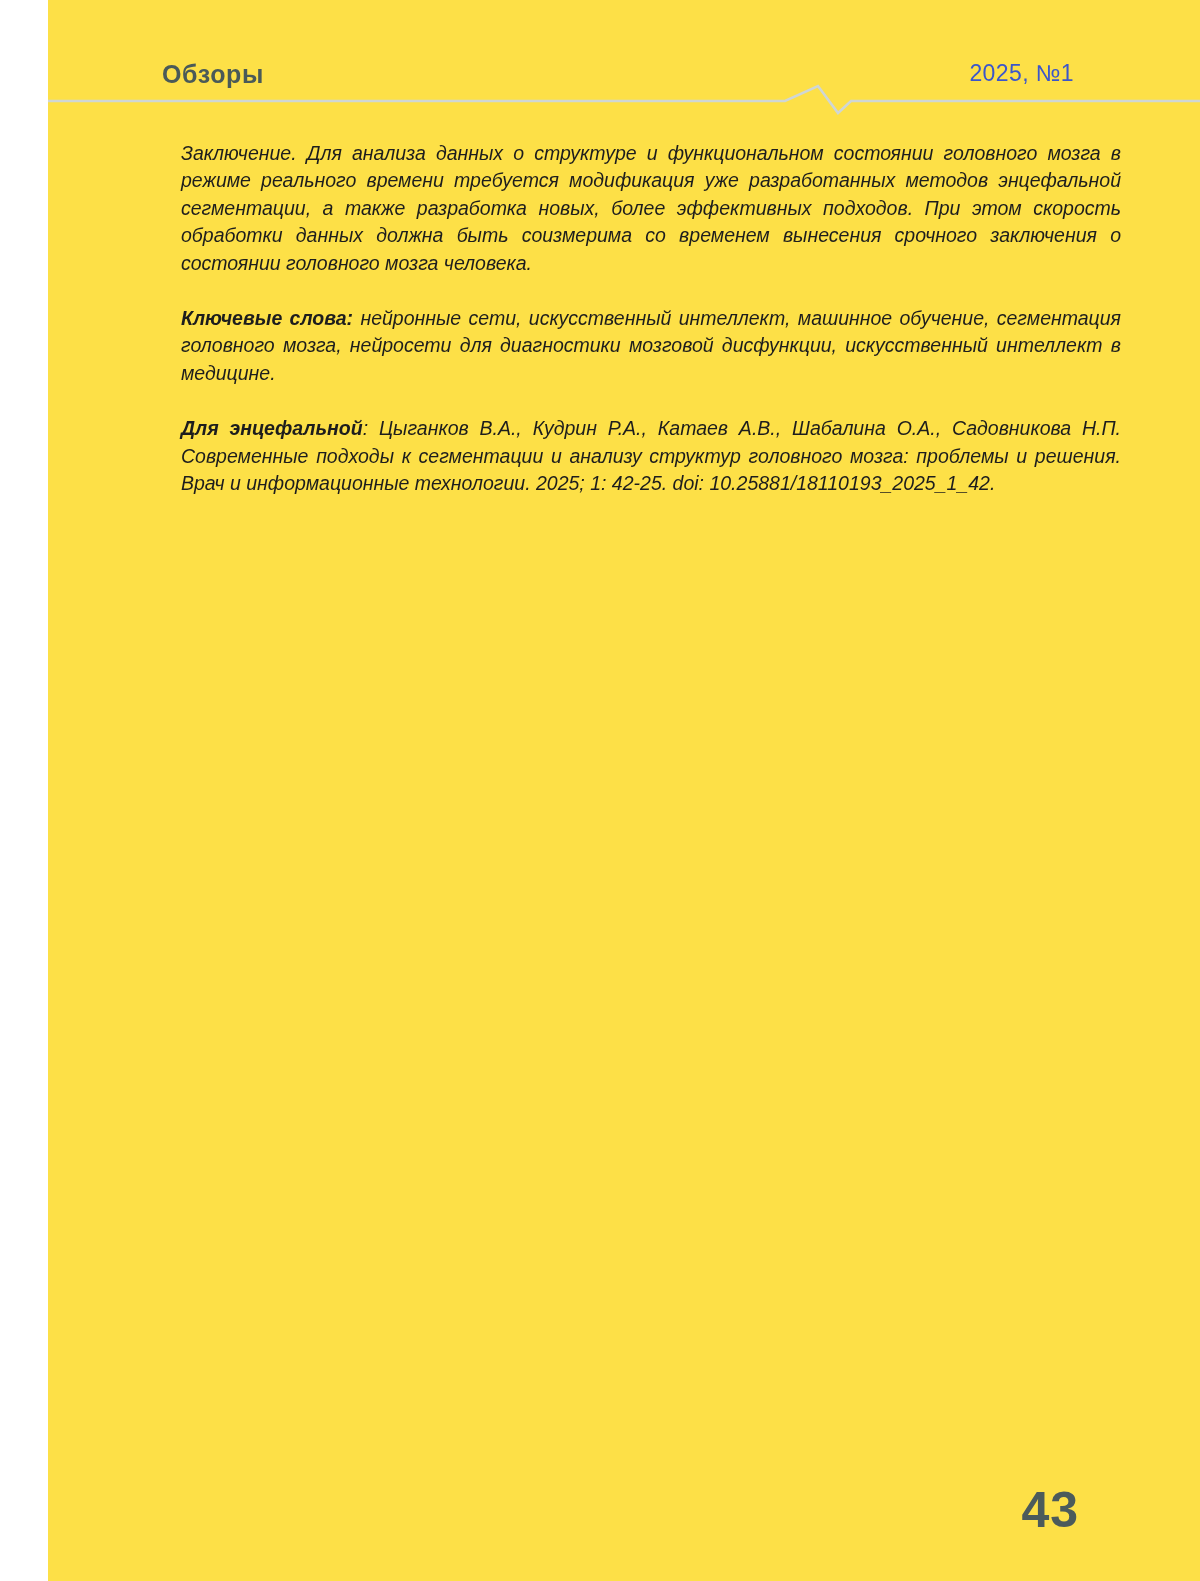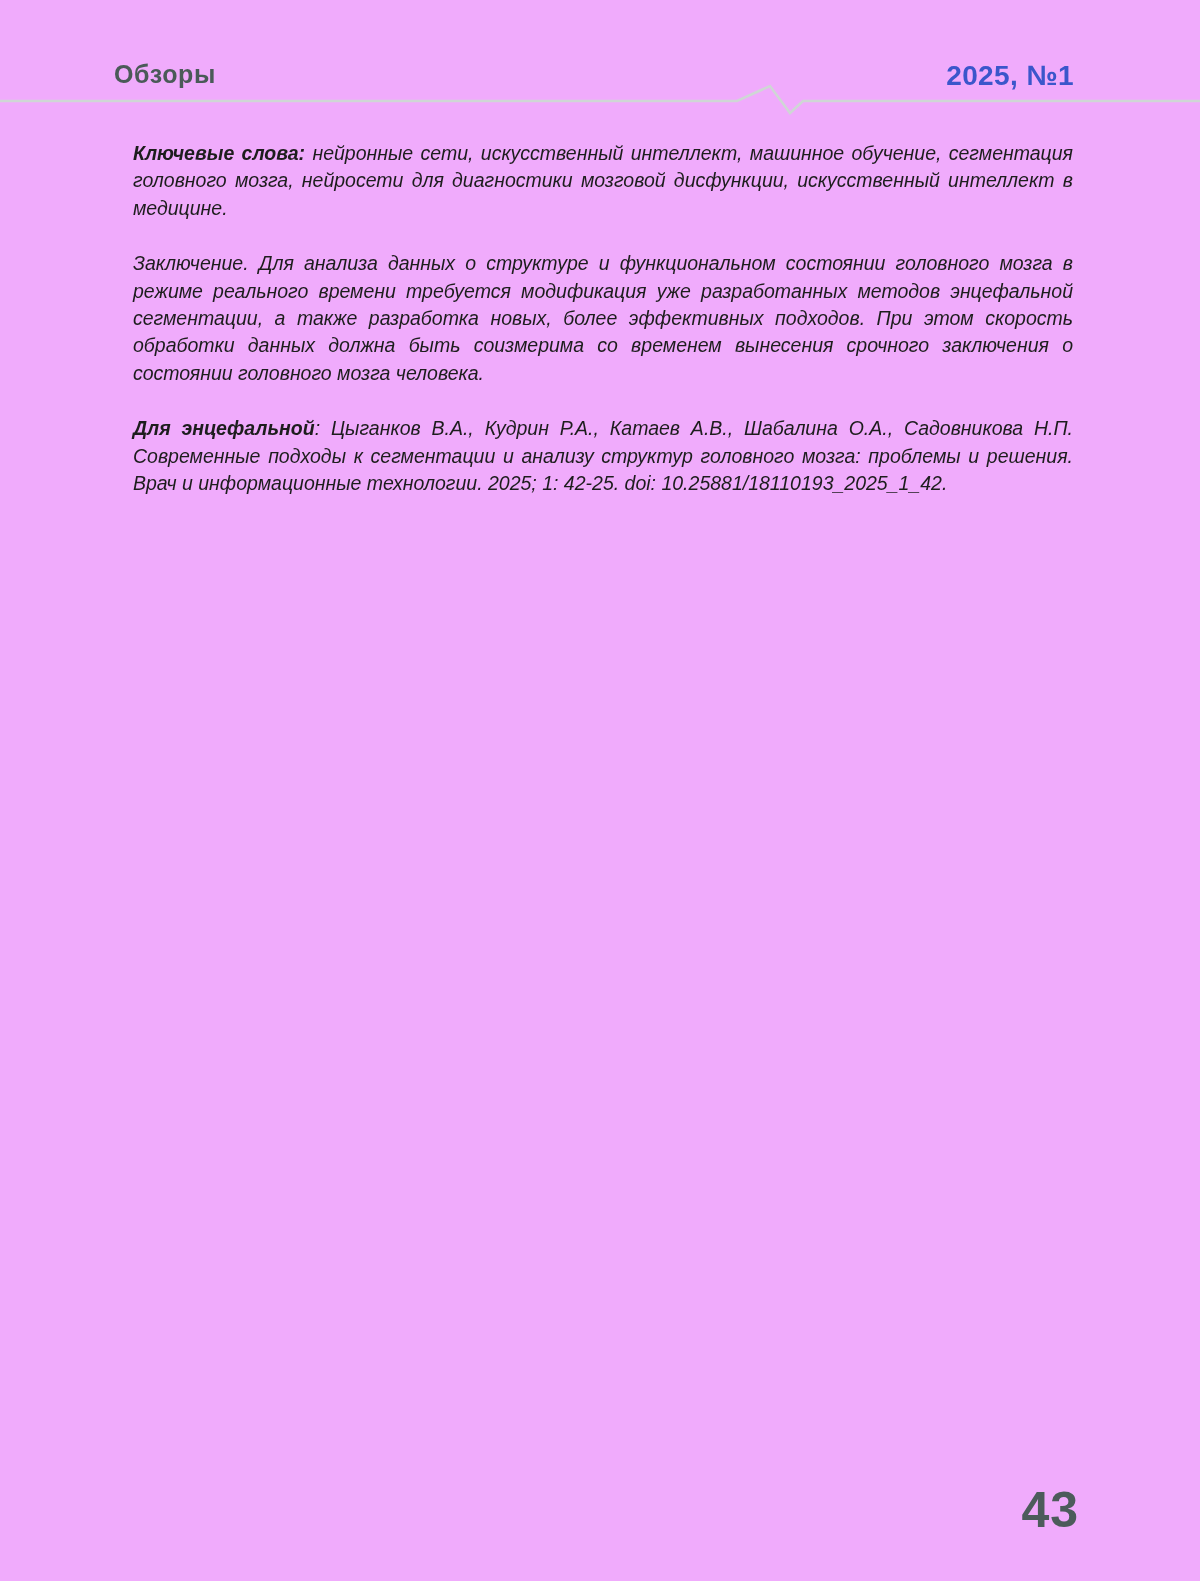--- a/index.html
+++ b/index.html
@@ -10,37 +10,38 @@
   body {
     width: 1200px;
     height: 1581px;
     position: relative;
     font-family: "Liberation Sans", sans-serif;
     overflow: hidden;
   }
   .page {
     position: absolute;
     inset: 0;
-    background: #f0abfc;
+    background: #fde047;
+    margin-left: 48px;
   }
   .section-label {
     position: absolute;
     left: 114px;
     top: 60px;
     font-size: 25px;
     font-weight: bold;
     letter-spacing: 0.6px;
     color: #4a5a58;
   }
   .issue-label {
     position: absolute;
     right: 126px;
     top: 60px;
-    font-size: 28px;
-    font-weight: bold;
+    font-size: 23px;
+    font-weight: normal;
     letter-spacing: 0.4px;
     color: #3b56cb;
   }
   .rule-svg {
     position: absolute;
     left: 0;
     top: 84px;
     width: 1200px;
     height: 34px;
     display: block;
@@ -80,23 +81,23 @@
   <div class="section-label">Обзоры</div>
 
   <div class="issue-label">2025, №1</div>
 
   <svg class="rule-svg" viewBox="0 0 1200 34" xmlns="http://www.w3.org/2000/svg">
     <polyline points="0,17 737,17 770,2 790,29 803,17 1200,17" fill="none" stroke="#cfd6d5" stroke-width="2.6"></polyline>
   </svg>
 
   <div class="content">
 
+    <p>Заключение. Для анализа данных о структуре и функциональном состоянии головного мозга в режиме реального времени требуется модификация уже разработанных методов энцефальной сегментации, а также разработка новых, более эффективных подходов. При этом скорость обработки данных должна быть соизмерима со временем вынесения срочного заключения о состоянии головного мозга человека.</p>
+
     <p><span class="lead-bold">Ключевые слова:</span><span> нейронные сети, искусственный интеллект, машинное обучение, сегментация головного мозга, нейросети для диагностики мозговой дисфункции, искусственный интеллект в медицине.</span></p>
-
-    <p>Заключение. Для анализа данных о структуре и функциональном состоянии головного мозга в режиме реального времени требуется модификация уже разработанных методов энцефальной сегментации, а также разработка новых, более эффективных подходов. При этом скорость обработки данных должна быть соизмерима со временем вынесения срочного заключения о состоянии головного мозга человека.</p>
 
     <p><span class="lead-bold">Для энцефальной</span><span>: Цыганков В.А., Кудрин Р.А., Катаев А.В., Шабалина О.А., Садовникова Н.П. Современные подходы к сегментации и анализу структур головного мозга: проблемы и решения. Врач и информационные технологии. 2025; 1: 42-25. doi: 10.25881/18110193_2025_1_42.</span></p>
 
   </div>
 
   <div class="page-number">43</div>
 
 </div>
 
 </body></html>

